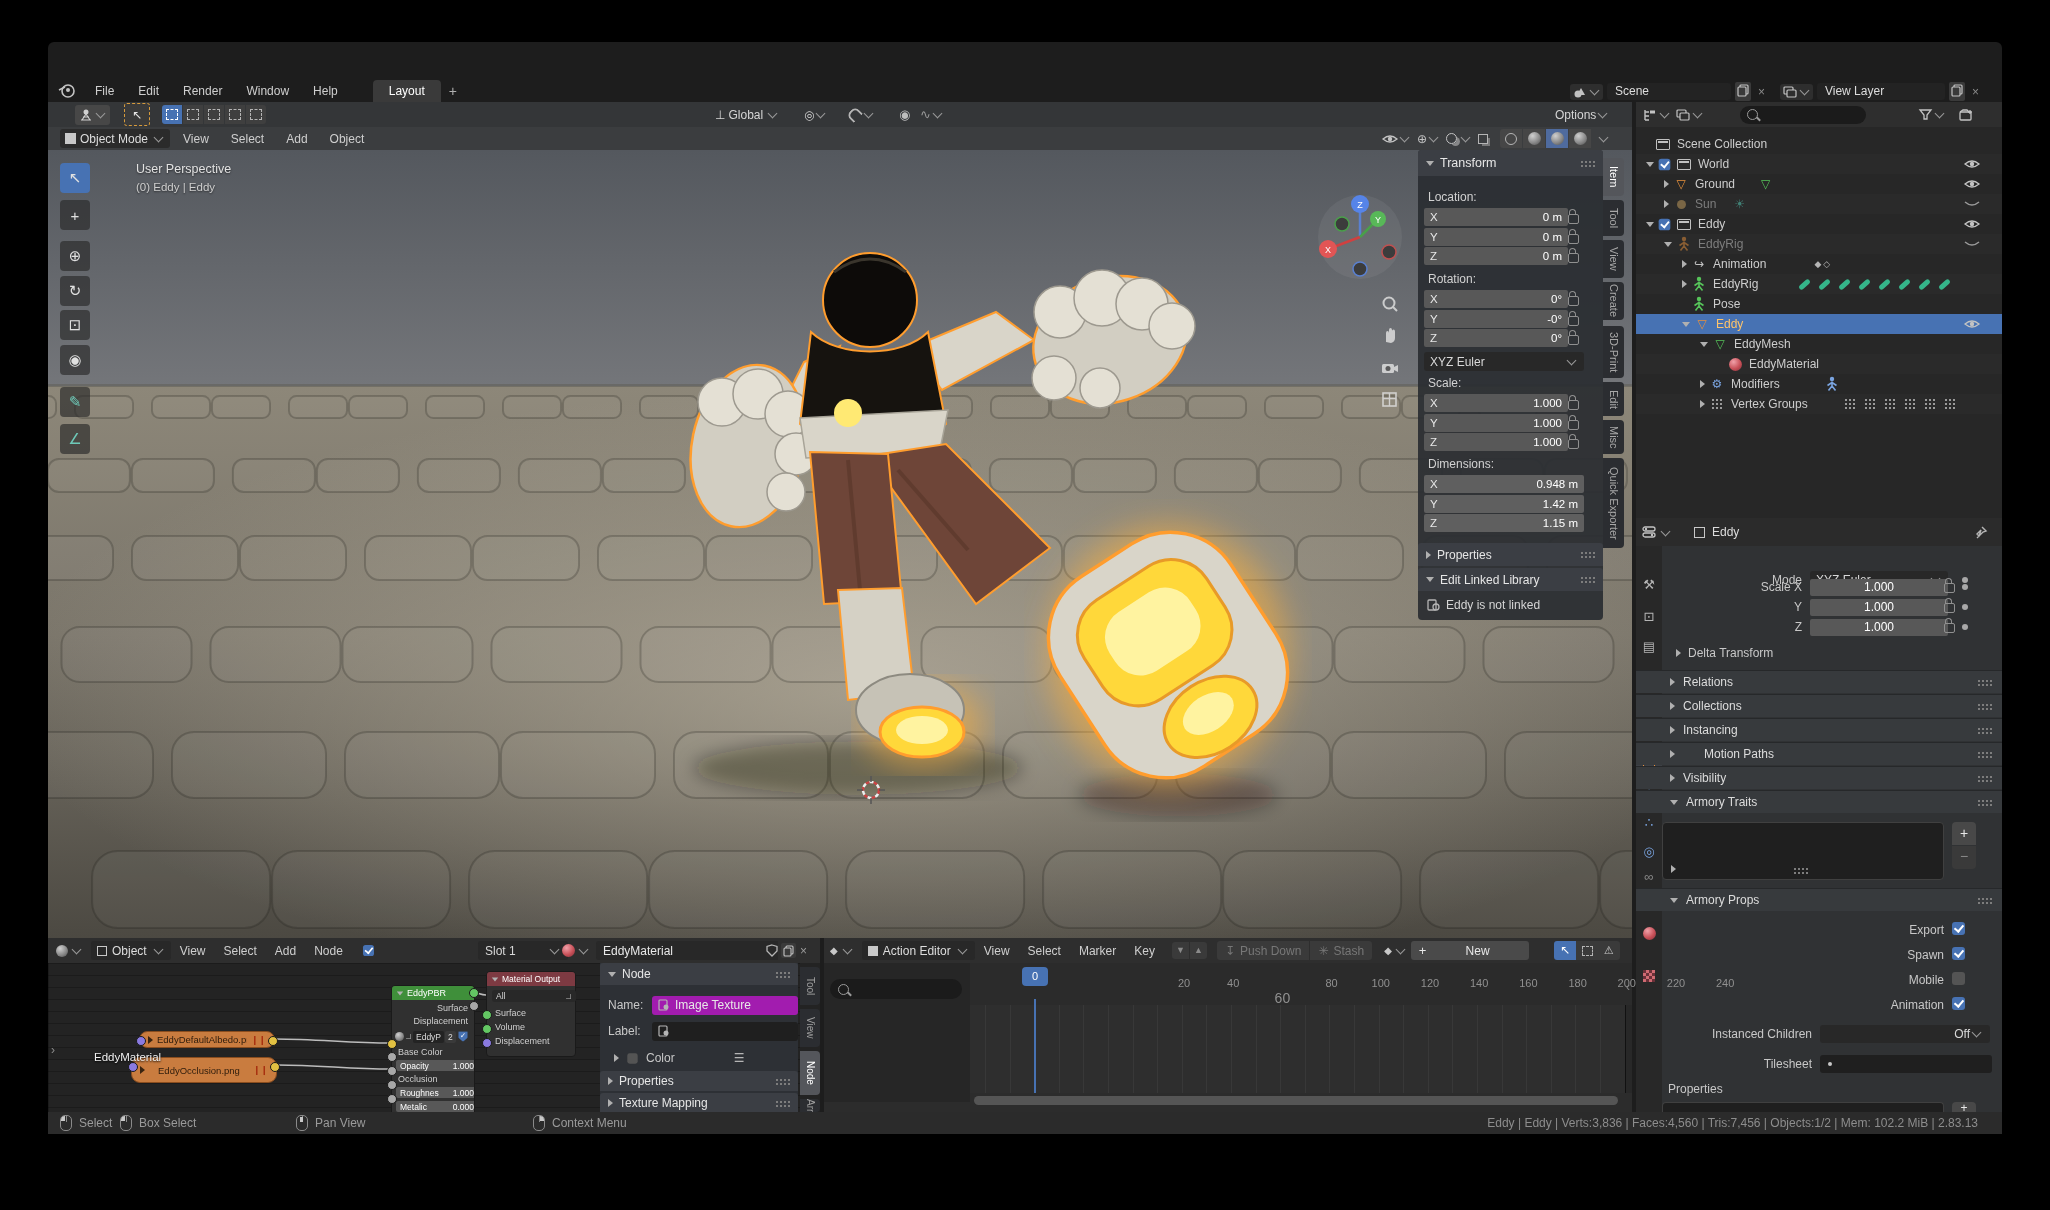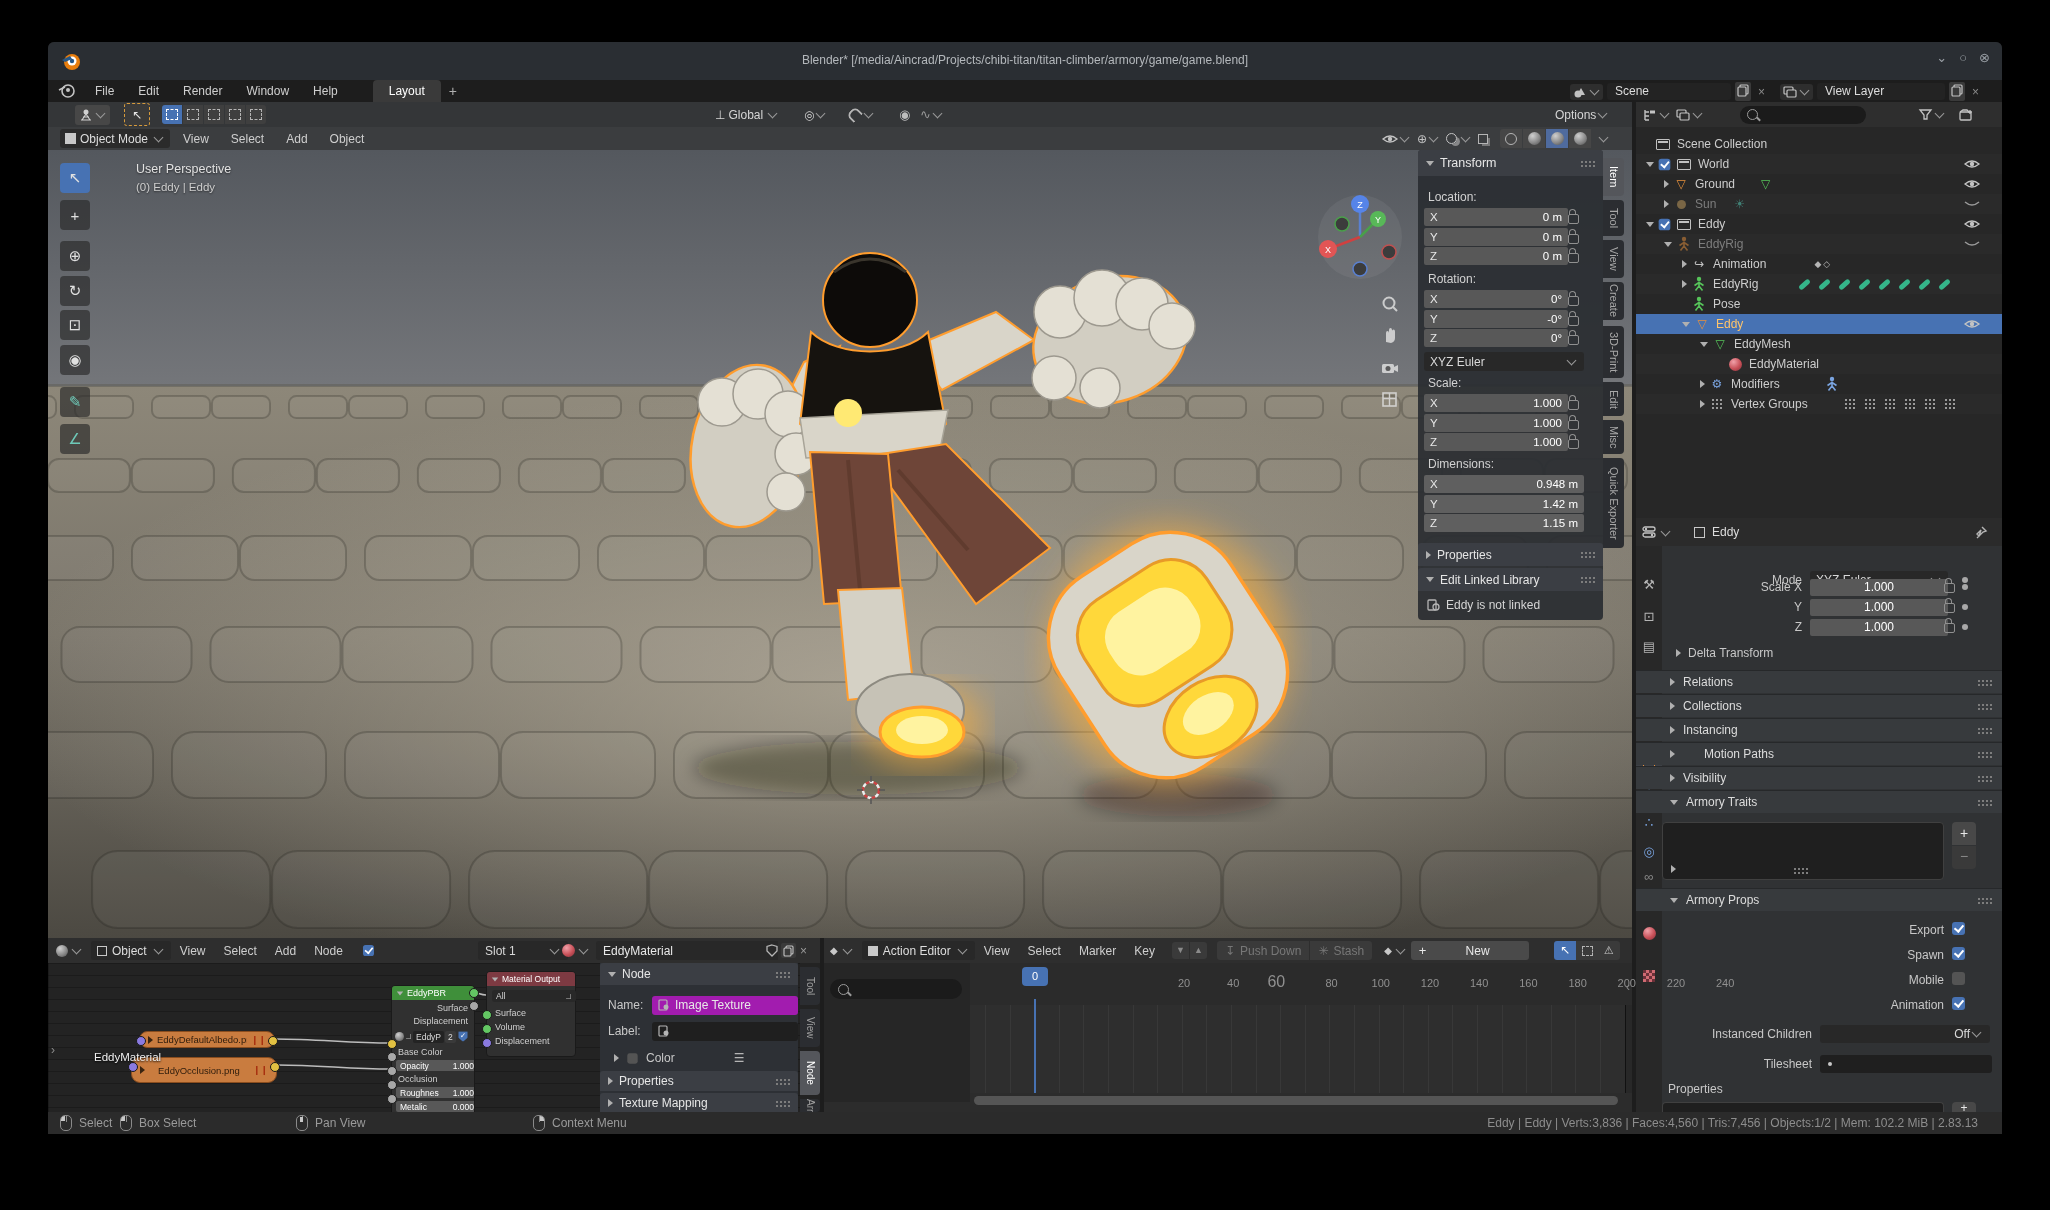--- a/index.html
+++ b/index.html
@@ -42,34 +42,20 @@
   .mouseico:before{content:"";position:absolute;left:50%;top:0;width:1px;height:6px;background:#8a8a8a;}
   .mouseico.l:after{content:"";position:absolute;left:0;top:0;width:4px;height:5px;background:#c8c8c8;border-radius:4px 0 0 0;}
   .mouseico.m:after{content:"";position:absolute;left:3px;top:1px;width:2.5px;height:5px;background:#c8c8c8;}
   .mouseico.r:after{content:"";position:absolute;right:0;top:0;width:4px;height:5px;background:#c8c8c8;border-radius:0 4px 0 0;}
   .sock{width:8px;height:8px;border-radius:50%;border:1px solid #1a1a1a;position:absolute;}
 </style>
 </head>
 <body>
 
 <div class="a" id="win" style="left:48px;top:42px;width:1954px;height:1092px;background:#1d1d1d;border-radius:6px 6px 0 0;">
-    <div class="" style="position: absolute; left: 0px; top: 0px; width: 1954px; height: 38px; background: rgb(42, 46, 51); border-radius: 6px 6px 0px 0px;">
-      <div class="" style="position: absolute; left: 12px; top: 8px; width: 22px; height: 22px;"><svg width="22" height="22" viewBox="0 0 22 22">
-          <circle cx="12" cy="12" r="8" fill="#e87d0d"></circle>
-          <circle cx="12" cy="11" r="4.5" fill="#fff"></circle>
-          <circle cx="12" cy="11" r="2.2" fill="#265787"></circle>
-          <path d="M2 10 L10 6 L12 9 L5 12 Z" fill="#265787"></path>
-        </svg></div>
-      <div class="" style="position: absolute; left: 0px; top: 11px; width: 100%; text-align: center; color: rgb(180, 184, 188); font-size: 12px;">Blender* [/media/Aincrad/Projects/chibi-titan/titan-climber/armory/game/game.blend]</div>
-      <div class="f" style="position: absolute; right: 12px; top: 8px; display: flex; gap: 12px; color: rgb(154, 160, 166); font-size: 13px;">
-        <div class="">⌄</div>
-        <div class="">○</div>
-        <div class="">⊗</div>
-      </div>
-    </div>
     <div class="f" style="position: absolute; left: 0px; top: 38px; width: 1954px; height: 22px; background: rgb(29, 29, 29); display: flex; align-items: center;">
       <div class="" style="margin-left: 10px; width: 18px; height: 16px;"><svg width="18" height="16" viewBox="0 0 18 16">
           <circle cx="10" cy="8" r="6" fill="none" stroke="#c3c3c3" stroke-width="1.6"></circle>
           <circle cx="10" cy="7" r="2" fill="#c3c3c3"></circle>
           <path d="M1 7 L7 4" stroke="#c3c3c3" stroke-width="1.6"></path>
         </svg></div>
       <div class="mitem" style="margin-left: 10px;">File</div>
       <div class="mitem" style="margin-left: 6px;">Edit</div>
       <div class="mitem" style="margin-left: 6px;">Render</div>
       <div class="mitem" style="margin-left: 6px;">Window</div>
@@ -1110,21 +1096,21 @@
         <div class="" style="position: absolute; right: 12px; width: 22px; height: 19px; background: rgb(58, 58, 58); border-radius: 0px 3px 3px 0px; color: rgb(200, 200, 200); text-align: center; line-height: 19px; font-size: 11px;">⚠</div>
       </div>
       <div class="" style="position: absolute; left: 0px; top: 25px; width: 146px; height: 139px; background: rgb(38, 38, 38);">
         <div class="f" style="position: absolute; left: 6px; top: 16px; width: 132px; height: 20px; background: rgb(27, 27, 27); border-radius: 10px; display: flex; align-items: center; padding: 0px 8px; gap: 6px; box-sizing: border-box;">
           <div class="mag"></div>
         </div>
       </div>
       <div class="" style="position: absolute; left: 146px; top: 25px; width: 662px; height: 42px; background: rgb(43, 43, 43); border-bottom: 1px solid rgb(34, 34, 34);">
         <div class="" style="position: absolute; left: 199px; top: 14px; width: 30px; text-align: center; color: rgb(144, 144, 144); font-size: 11px;">20</div>
         <div class="" style="position: absolute; left: 248.2px; top: 14px; width: 30px; text-align: center; color: rgb(144, 144, 144); font-size: 11px;">40</div>
-        <div class="" style="position: absolute; left: 297.4px; top: 10px; width: 30px; text-align: left; color: rgb(144, 144, 144); font-size: 16px;">60</div>
+        <div class="" style="position: absolute; left: 297.4px; top: 27px; width: 30px; text-align: center; color: rgb(144, 144, 144); font-size: 14px;">60</div>
         <div class="" style="position: absolute; left: 346.6px; top: 14px; width: 30px; text-align: center; color: rgb(144, 144, 144); font-size: 11px;">80</div>
         <div class="" style="position: absolute; left: 395.8px; top: 14px; width: 30px; text-align: center; color: rgb(144, 144, 144); font-size: 11px;">100</div>
         <div class="" style="position: absolute; left: 445px; top: 14px; width: 30px; text-align: center; color: rgb(144, 144, 144); font-size: 11px;">120</div>
         <div class="" style="position: absolute; left: 494.2px; top: 14px; width: 30px; text-align: center; color: rgb(144, 144, 144); font-size: 11px;">140</div>
         <div class="" style="position: absolute; left: 543.4px; top: 14px; width: 30px; text-align: center; color: rgb(144, 144, 144); font-size: 11px;">160</div>
         <div class="" style="position: absolute; left: 592.6px; top: 14px; width: 30px; text-align: center; color: rgb(144, 144, 144); font-size: 11px;">180</div>
         <div class="" style="position: absolute; left: 641.8px; top: 14px; width: 30px; text-align: center; color: rgb(144, 144, 144); font-size: 11px;">200</div>
         <div class="" style="position: absolute; left: 691px; top: 14px; width: 30px; text-align: center; color: rgb(144, 144, 144); font-size: 11px;">220</div>
         <div class="" style="position: absolute; left: 740.2px; top: 14px; width: 30px; text-align: center; color: rgb(144, 144, 144); font-size: 11px;">240</div>
       </div>

